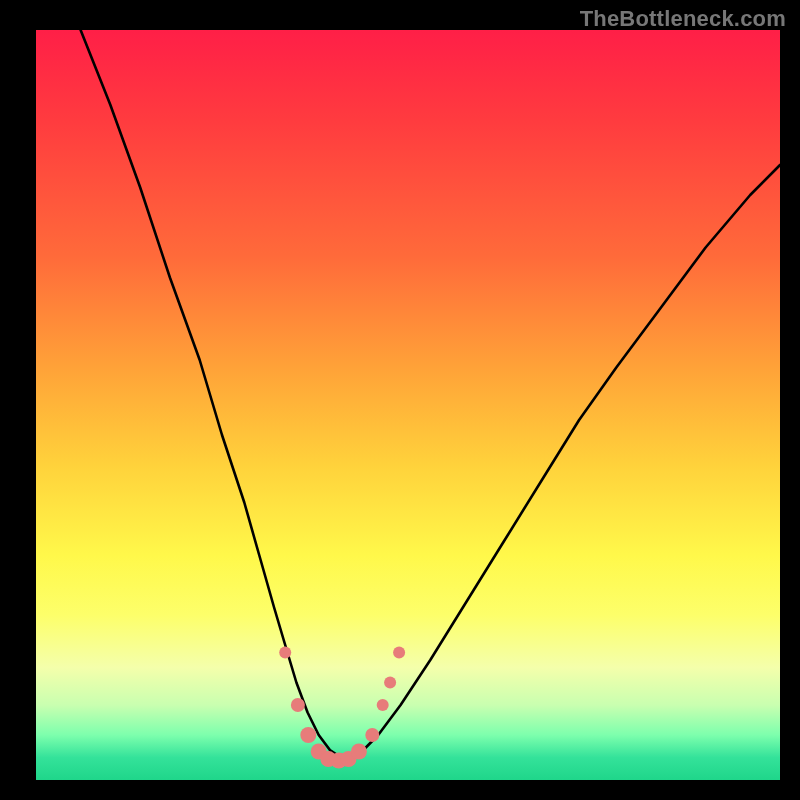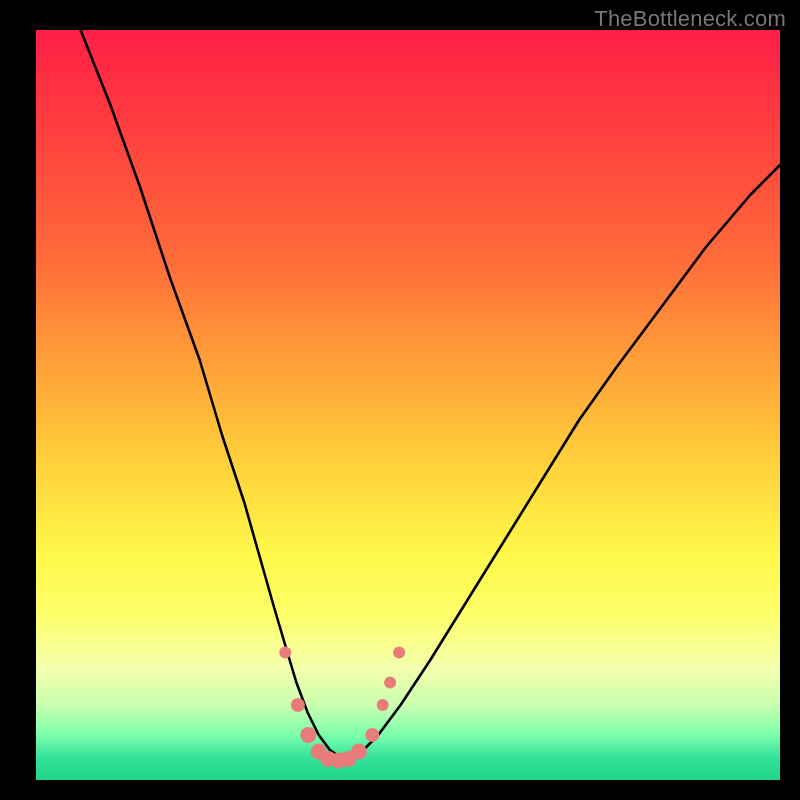--- a/index.html
+++ b/index.html
@@ -39,21 +39,21 @@
       #34e29a 97%,
       #1fd68a 100%
     );
   }
   #watermark {
     position: absolute;
     top: 6px;
     right: 14px;
     color: #777;
     font-size: 22px;
-    font-weight: 400;
+    font-weight: 700;
     letter-spacing: 0.2px;
     z-index: 5;
   }
   svg.curve {
     position: absolute;
     left: 0;
     top: 0;
     width: 744px;
     height: 750px;
     overflow: visible;

